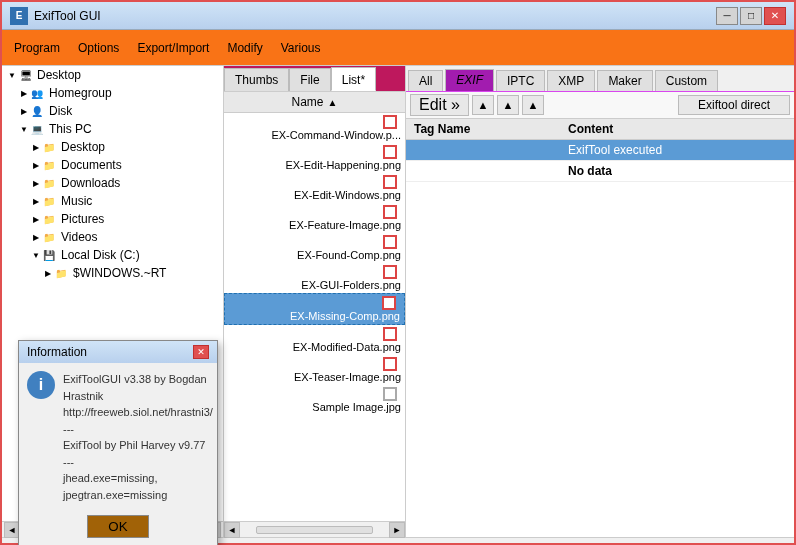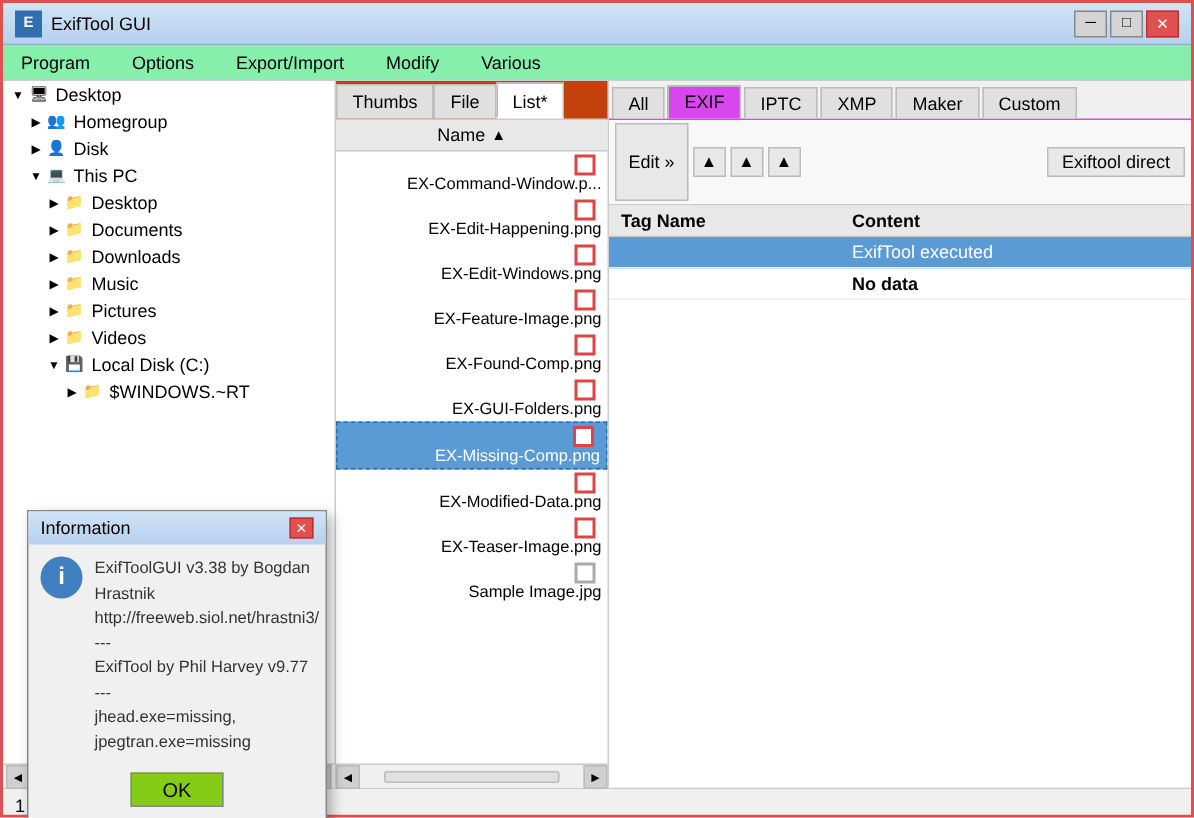--- a/index.html
+++ b/index.html
@@ -40,27 +40,27 @@
       display: flex;
       align-items: center;
       justify-content: center;
       cursor: pointer;
       font-size: 10px;
     }
     .title-btn.close-btn { background: #e05050; color: white; border-color: #c03030; }
 
     
     #menubar {
-      background: #86efac;
-      height: 24px;
+      background: #f97316;
+      height: 36px;
       display: flex;
       align-items: center;
       padding: 0 4px;
       border-bottom: 1px solid #ccc;
-      gap: 12px;
+      gap: 2px;
     }
     .menu-item {
       padding: 2px 8px;
       cursor: pointer;
       font-size: 12px;
     }
 
     
     #main {
       display: flex;
@@ -126,21 +126,21 @@
     
     #mid-panel {
       width: 182px;
       border-right: 1px solid #ccc;
       display: flex;
       flex-direction: column;
       background: white;
     }
     #view-tabs {
       display: flex;
-      background: #c2410c;
+      background: #be185d;
       border-bottom: 1px solid #ccc;
       height: 26px;
       text-align: center;
     }
     .view-tab {
       padding: 4px 10px;
       border: 1px solid #bbb;
       border-bottom: none;
       background: #e0e0e0;
       cursor: pointer;
@@ -247,52 +247,53 @@
       padding: 3px 10px;
       border: 1px solid #bbb;
       border-bottom: none;
       background: #e0e0e0;
       cursor: pointer;
       font-size: 12px;
       margin-left: 2px;
       margin-top: 2px;
     }
     .meta-tab.active {
-      background: #d946ef;
+      background: #a21caf;
       padding-bottom: 4px;
+      font-style: italic;
     }
     #meta-toolbar {
       display: flex;
       align-items: center;
       border-bottom: 1px solid #ccc;
       padding: 2px 4px;
       gap: 3px;
       background: #f8f8f8;
     }
     .edit-btn {
-      padding: 18px 8px;
+      padding: 1px 8px;
       border: 1px solid #bbb;
       background: #e8e8e8;
       cursor: pointer;
-      font-size: 12px;
+      font-size: 16px;
     }
     .arrow-btn {
       width: 22px;
       height: 20px;
       border: 1px solid #bbb;
       background: #e8e8e8;
       display: flex;
       align-items: center;
       justify-content: center;
       cursor: pointer;
       font-size: 11px;
     }
     #exiftool-direct-btn {
       margin-left: auto;
-      padding: 2px 9px;
+      padding: 2px 19px;
       border: 1px solid #bbb;
       background: #e8e8e8;
       cursor: pointer;
       font-size: 12px;
     }
     #meta-table {
       flex: 1;
       overflow-y: auto;
     }
     #meta-table table {
@@ -371,21 +372,21 @@
     #info-text {
       font-size: 11px;
       line-height: 1.5;
       color: #333;
     }
     #info-ok-btn {
       display: block;
       margin: 4px auto 8px;
       padding: 3px 20px;
       border: 1px solid #888;
-      background: #84cc16;
+      background: #a16207;
       cursor: pointer;
     }
 
     
     #statusbar {
       height: 22px;
       background: #f0f0f0;
       border-top: 1px solid #ccc;
       display: flex;
       align-items: center;

